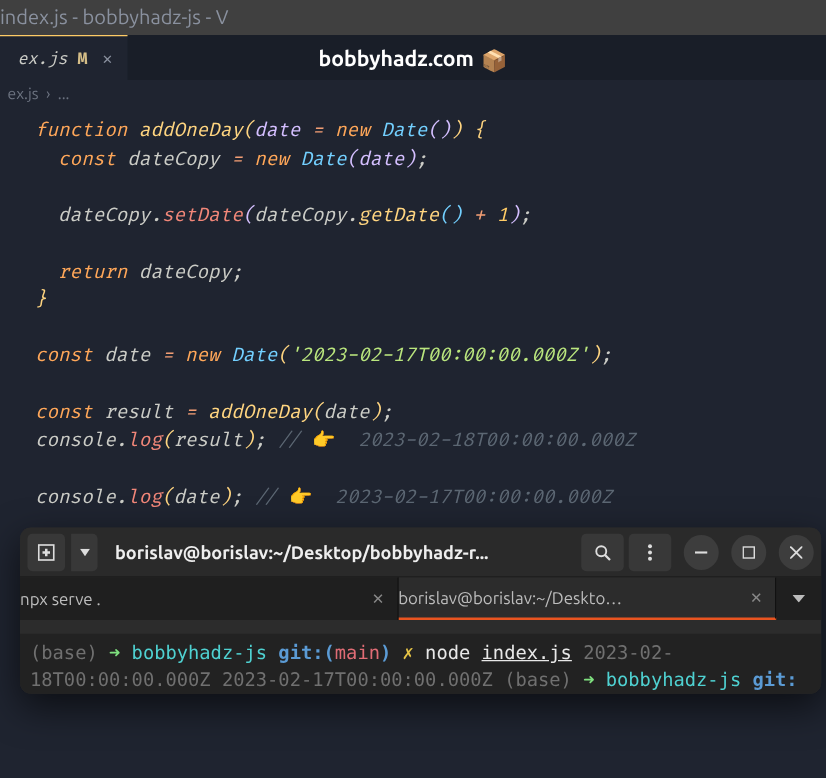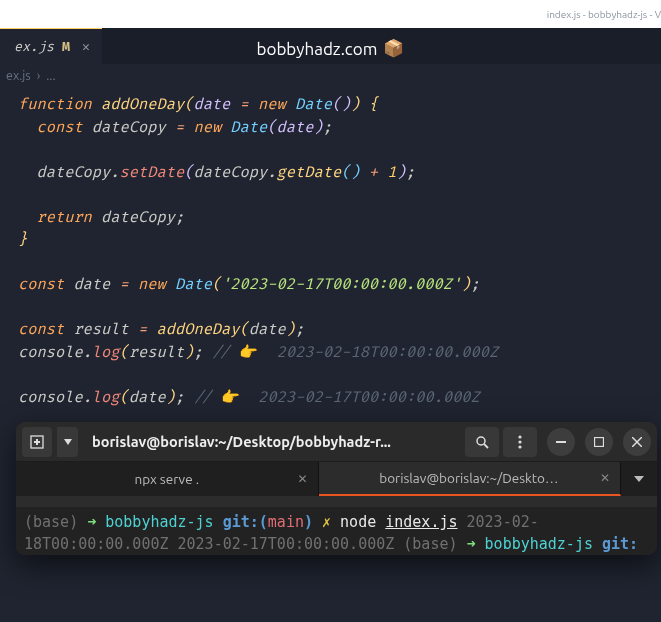--- a/index.html
+++ b/index.html
@@ -7,27 +7,27 @@
     width: 661px; height: 622px;
     background: #1f2430;
     font-family: "Fira Code", "Cascadia Code", Consolas, monospace;
     font-size: 15px;
     color: #cbccc6;
     overflow: hidden;
     position: relative;
   }
   .title-bar {
     height: 28px;
-    background: #ffffff;
+    background: #404040;
     color: #8a919f;
     font-family: -apple-system, "Segoe UI", Ubuntu, sans-serif;
-    font-size: 10px;
+    font-size: 16px;
     display: flex;
     align-items: center;
-    justify-content: flex-end;
+    justify-content: flex-start;
   }
   .tab-row {
     height: 36px;
     background: #191e28;
     display: flex;
     align-items: stretch;
   }
   .tab {
     display: flex;
     align-items: center;
@@ -46,36 +46,36 @@
     font-size: 13px;
     padding: 2px 4px;
     cursor: pointer;
   }
   .watermark {
     position: absolute;
     left: 50%; transform: translateX(-50%);
     top: 38px;
     font-family: -apple-system, "Segoe UI", Ubuntu, sans-serif;
     font-size: 17px;
-    font-weight: 400;
+    font-weight: 700;
     color: #fff;
-    display: flex; align-items: center; gap: 6px;
+    display: flex; align-items: flex-start; gap: 6px;
     pointer-events: none;
     white-space: nowrap;
   }
   .breadcrumb {
     height: 22px;
     padding-left: 6px;
     display: flex; align-items: center; gap: 6px;
     font-size: 12.5px;
     color: #6c7380;
     font-family: -apple-system, "Segoe UI", Ubuntu, sans-serif;
   }
   .editor {
-    padding: 8px 8px 0 18px;
+    padding: 8px 8px 0 28px;
     line-height: 22.5px;
     white-space: pre;
     font-style: italic;
   }
   
   .kw { color: #ffa759; }        
   .fn { color: #ffd580; }        
   .id { color: #cbccc6; }        
   .pn { color: #cbccc6; }        
   .prm { color: #d4bfff; }       
@@ -143,21 +143,20 @@
   .term-tabs {
     height: 34px;
     background: #1f1f1f;
     display: flex;
     align-items: stretch;
   }
   .ttab {
     flex: 1;
     display: flex;
     align-items: center;
-    justify-content: center;
     gap: 8px;
     color: #bcbcbc;
     font-size: 13.5px;
     font-family: Ubuntu, -apple-system, sans-serif;
     position: relative;
     border-right: 1px solid #111;
   }
   .ttab.active { background: #2c2c2c; border-bottom: 2px solid #e95420; }
   .ttab .tclose { position: absolute; right: 10px; color: #888; font-size: 12px; }
   .ttab-label { max-width: 180px; overflow: hidden; text-overflow: ellipsis; white-space: nowrap; }

